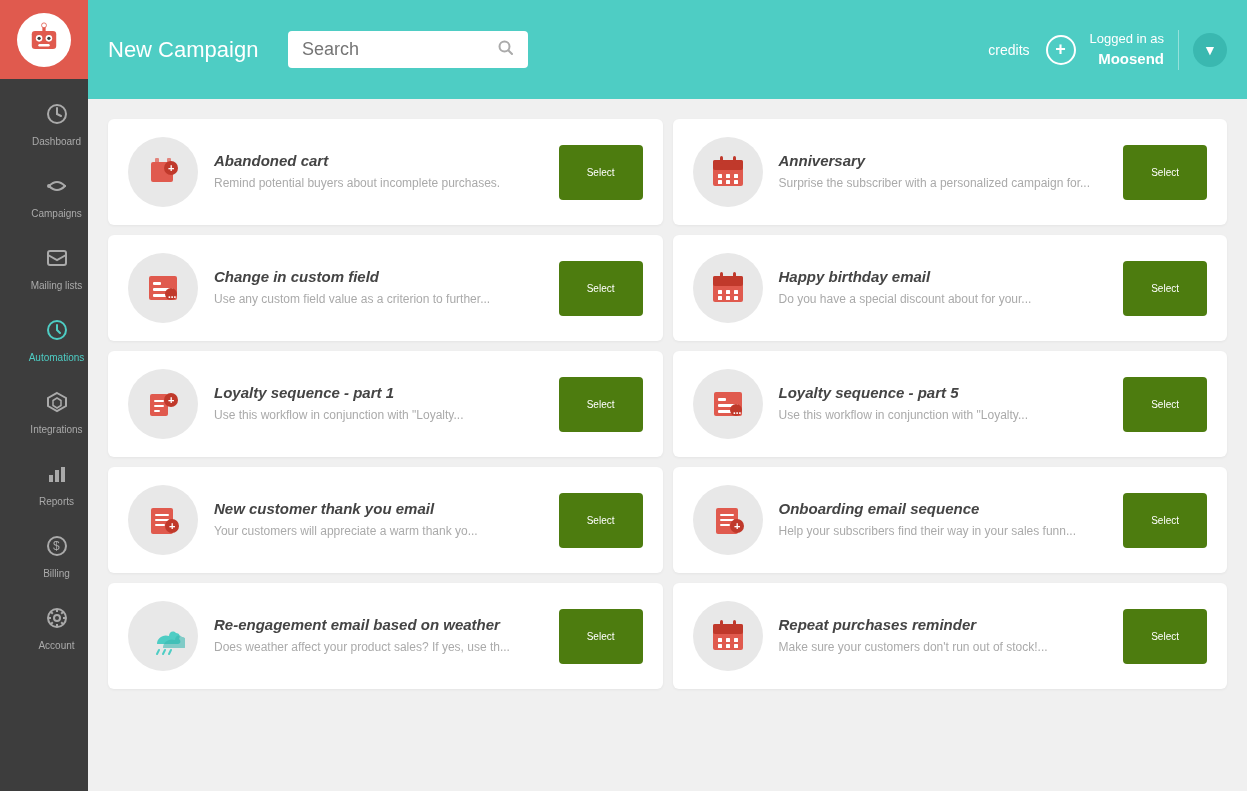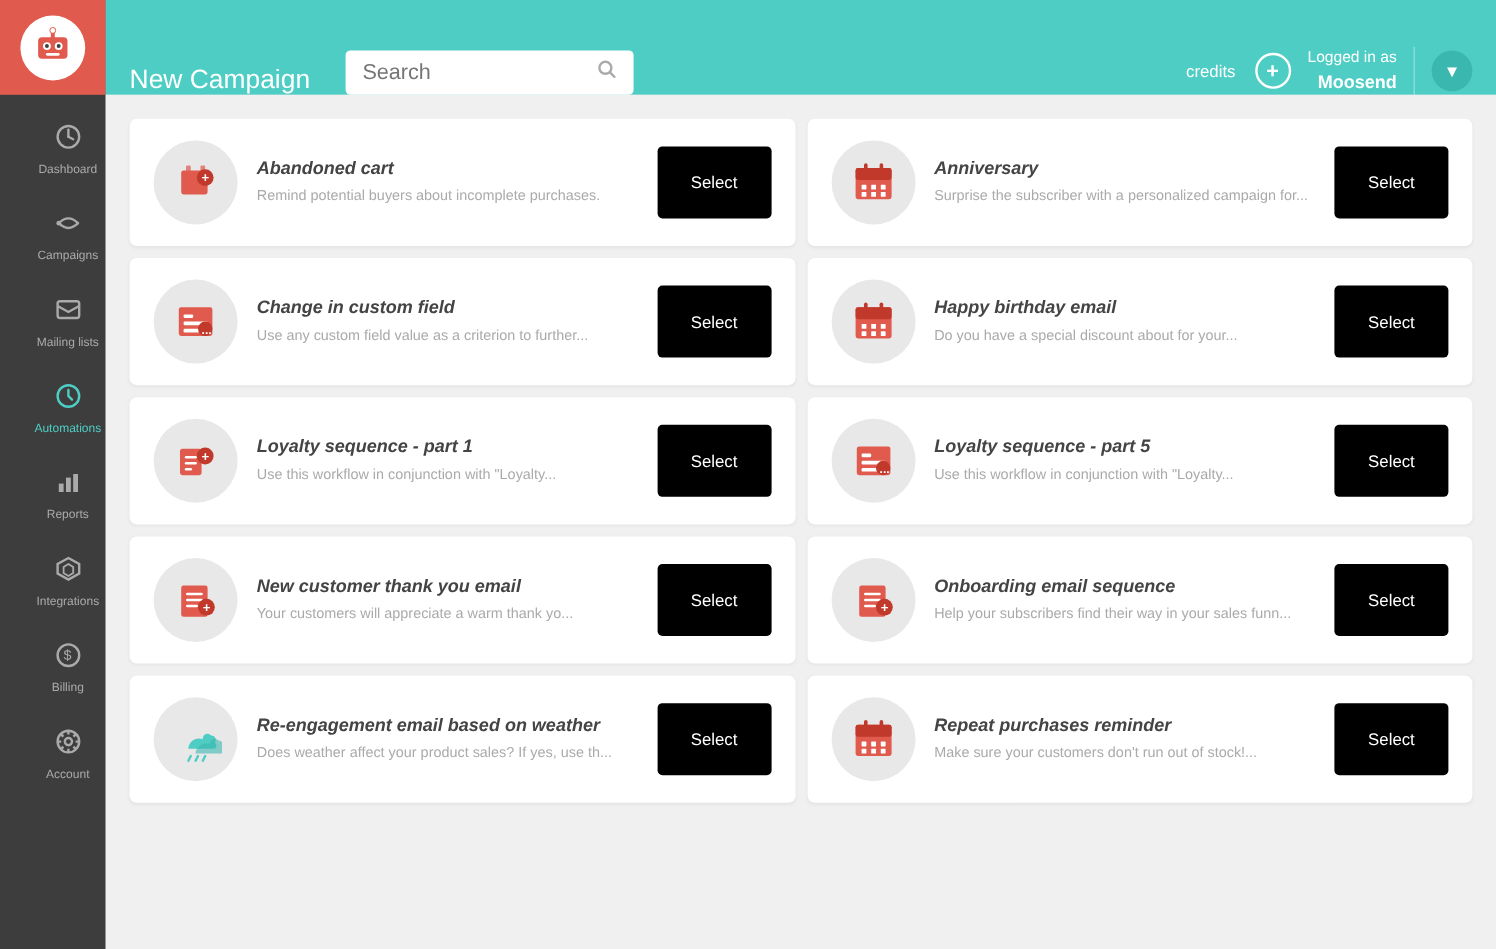--- a/index.html
+++ b/index.html
@@ -65,24 +65,24 @@
     .main {
       display: flex;
       flex-direction: column;
       flex: 1;
       height: 791px;
       overflow: hidden;
     }
 
     
     .topbar {
-      height: 79px;
+      height: 99px;
       background: #4ecdc4;
       display: flex;
-      align-items: flex-end;
+      align-items: center;
       padding: 0 20px;
       gap: 20px;
       flex-shrink: 0;
     }
     .topbar-title {
       color: white;
       font-size: 22px;
       font-weight: 400;
       min-width: 160px;
     }
@@ -193,26 +193,26 @@
       color: #444;
       margin-bottom: 6px;
       font-style: italic;
     }
     .card-desc {
       font-size: 12px;
       color: #aaa;
       line-height: 1.4;
     }
     .select-btn {
-      background: #000000;
+      background: #4d7c0f;
       color: white;
       border: none;
       border-radius: 4px;
       padding: 22px 28px;
-      font-size: 14px;
+      font-size: 10px;
       cursor: pointer;
       white-space: nowrap;
       flex-shrink: 0;
     }
 
     ::-webkit-scrollbar { width: 5px; }
     ::-webkit-scrollbar-track { background: #f0f0f0; }
     ::-webkit-scrollbar-thumb { background: #ccc; border-radius: 3px; }
   </style>
 </head>
@@ -270,35 +270,35 @@
         <svg width="22" height="22" viewBox="0 0 22 22" fill="none">
           <circle cx="11" cy="11" r="9" stroke="#4ecdc4" stroke-width="2" fill="none"></circle>
           <path d="M11 6 L11 11 L14 14" stroke="#4ecdc4" stroke-width="2" stroke-linecap="round"></path>
         </svg>
       </span>
       <span class="label" style="color:#4ecdc4">Automations</span>
     </a>
     <a class="sidebar-item" href="#">
       <span class="icon">
         <svg width="22" height="22" viewBox="0 0 22 22" fill="none">
+          <polygon points="11,2 20,7 20,15 11,20 2,15 2,7" stroke="#aaa" stroke-width="2" fill="none"></polygon>
+          <polygon points="11,7 15,9.5 15,14.5 11,17 7,14.5 7,9.5" stroke="#aaa" stroke-width="1.5" fill="none"></polygon>
+        </svg>
+      </span>
+      <span class="label">Integrations</span>
+    </a>
+    <a class="sidebar-item" href="#">
+      <span class="icon">
+        <svg width="22" height="22" viewBox="0 0 22 22" fill="none">
           <rect x="3" y="12" width="4" height="7" fill="#aaa"></rect>
           <rect x="9" y="7" width="4" height="12" fill="#aaa"></rect>
           <rect x="15" y="4" width="4" height="15" fill="#aaa"></rect>
         </svg>
       </span>
       <span class="label">Reports</span>
-    </a>
-    <a class="sidebar-item" href="#">
-      <span class="icon">
-        <svg width="22" height="22" viewBox="0 0 22 22" fill="none">
-          <polygon points="11,2 20,7 20,15 11,20 2,15 2,7" stroke="#aaa" stroke-width="2" fill="none"></polygon>
-          <polygon points="11,7 15,9.5 15,14.5 11,17 7,14.5 7,9.5" stroke="#aaa" stroke-width="1.5" fill="none"></polygon>
-        </svg>
-      </span>
-      <span class="label">Integrations</span>
     </a>
     <a class="sidebar-item" href="#">
       <span class="icon">
         <svg width="22" height="22" viewBox="0 0 22 22" fill="none">
           <circle cx="11" cy="11" r="9" stroke="#aaa" stroke-width="2" fill="none"></circle>
           <text x="7" y="15" font-size="12" fill="#aaa" font-family="Arial">$</text>
         </svg>
       </span>
       <span class="label">Billing</span>
     </a>

